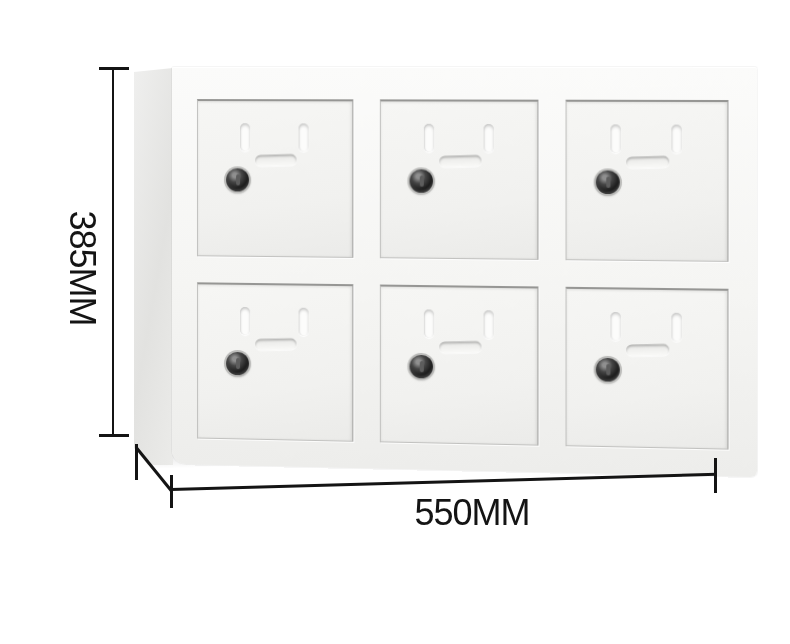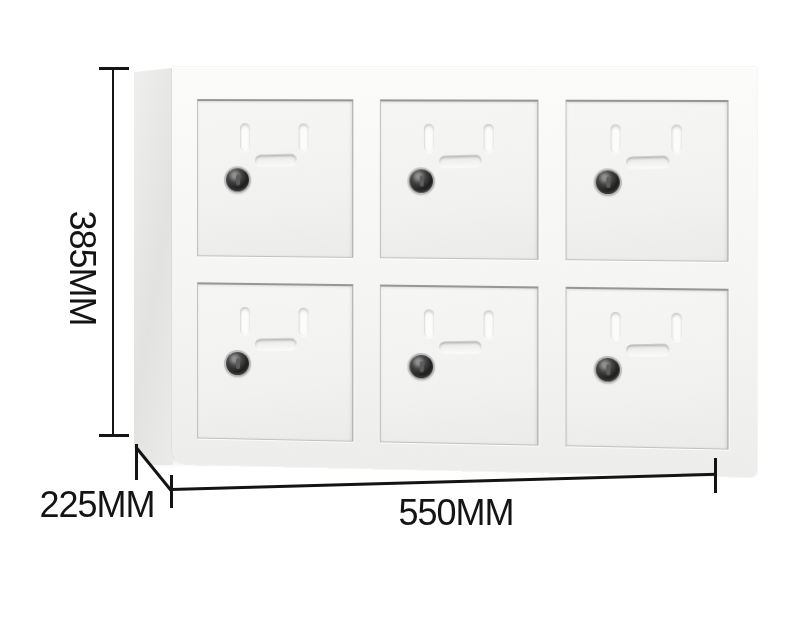--- a/index.html
+++ b/index.html
@@ -78,21 +78,21 @@
   .depth-line{left:137px;top:446px;width:57px;height:3px;transform-origin:0 0;transform:rotate(51deg);}
   .width-tick-left{left:170px;top:475px;width:3px;height:33px;}
   .width-line{left:171px;top:488px;width:546px;height:3px;transform-origin:0 0;transform:rotate(-1.6deg);}
   .width-tick-right{left:714px;top:458px;width:3px;height:35px;}
   .dim-label{
     position:absolute;color:var(--ann);font-size:36px;letter-spacing:-1px;
     white-space:nowrap;line-height:1;
   }
   .height-label{left:82px;top:268px;transform:translate(-50%,-50%) rotate(90deg);}
   .depth-label{left:97px;top:505px;transform:translate(-50%,-50%);}
-  .width-label{left:456px;top:513px;transform:translate(-50%,-50%);text-align:center;}
+  .width-label{left:472px;top:513px;transform:translate(-50%,-50%);text-align:center;}
 </style>
 </head>
 <body>
 
 <div class="scene">
 
   <div class="floor-shadow"></div>
 
   <div class="side-panel"></div>
 
@@ -137,20 +137,19 @@
       </div>
   </div>
 
   <div class="dim height-line"></div>
   <div class="dim height-tick-top"></div>
   <div class="dim height-tick-bottom"></div>
   <div class="dim-label height-label">385MM</div>
 
   <div class="dim depth-tick-outer"></div>
   <div class="dim depth-line"></div>
-  <div class="dim-label depth-label">225MM</div>
 
   <div class="dim width-tick-left"></div>
   <div class="dim width-line"></div>
   <div class="dim width-tick-right"></div>
   <div class="dim-label width-label">550MM</div>
 
 </div>
 
 </body></html>

